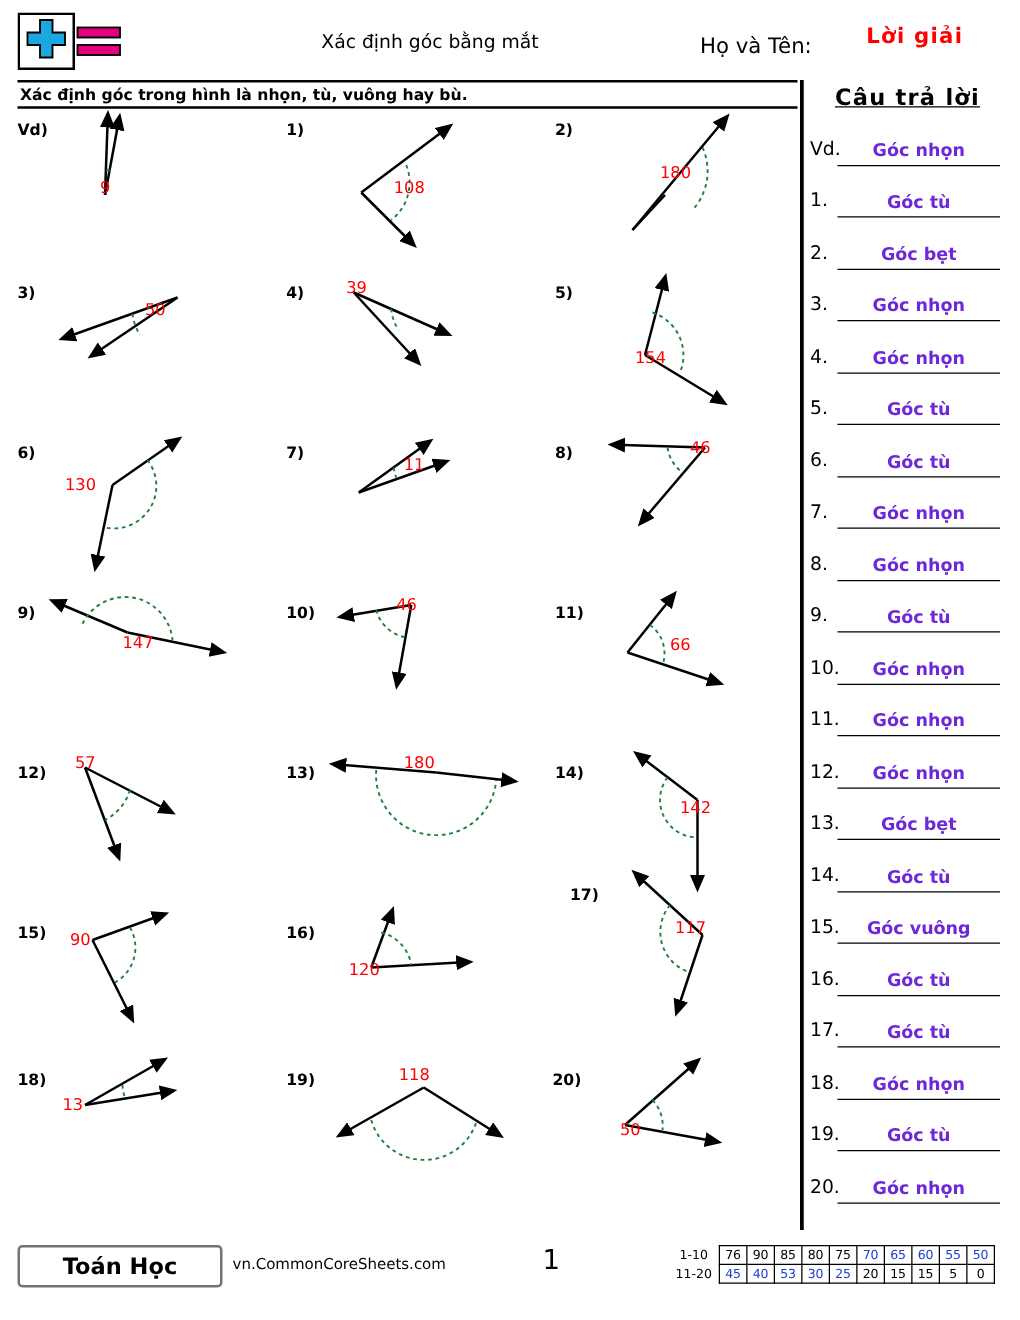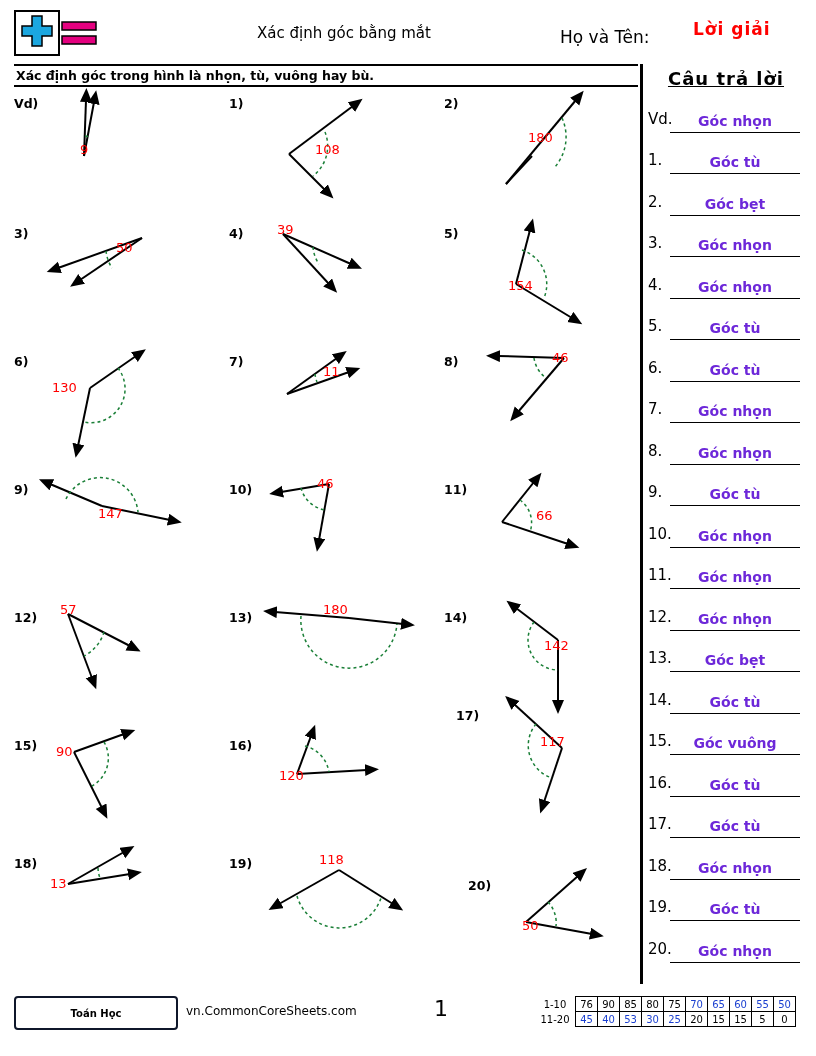--- a/index.html
+++ b/index.html
@@ -31,21 +31,21 @@
   
   .answers{position:absolute;left:648px;top:68px;width:156px;}
   .ans-title{text-align:center;font-size:18px;font-weight:bold;text-decoration:underline;letter-spacing:1px;padding-bottom:4px;}
   .ans-row{position:relative;height:41.5px;}
   .ans-idx{position:absolute;left:0;bottom:7px;font-size:15px;}
   .ans-line{position:absolute;left:22px;right:4px;bottom:2px;border-bottom:1.6px solid #000;height:26px;}
   .ans-val{position:absolute;left:22px;right:4px;bottom:6px;text-align:center;font-size:14px;font-weight:bold;color:#6d28d9;}
 
   
   .footer{position:absolute;left:14px;top:996px;width:788px;height:46px;}
-  .brandbox{position:absolute;left:0;top:0;width:160px;height:30px;border:2px solid #0f172a;border-radius:4px;display:flex;align-items:center;justify-content:center;font-size:10px;font-weight:bold;}
+  .brandbox{position:absolute;left:0;top:0;width:160px;height:30px;border:2px solid #737373;border-radius:4px;display:flex;align-items:center;justify-content:center;font-size:18px;font-weight:bold;}
   .site{position:absolute;left:172px;top:8px;font-size:12px;}
   .pagenum{position:absolute;left:420px;top:0px;font-size:22px;}
   .scoretable{position:absolute;left:524px;top:0;border-collapse:collapse;font-size:10px;}
   .scoretable td{border:1px solid #000;width:21px;height:14px;text-align:center;padding:0;}
   .scoretable td.lbl{width:34px;border:none;text-align:center;padding-right:3px;font-size:10px;}
   .scoretable td.hl{color:#1a3fd0;}
 </style>
 </head>
 <body>
 
@@ -310,21 +310,21 @@
       <div class="fig">
         <svg width="172" height="118">
           <line x1="82" y1="18" x2="22" y2="52" stroke="#000" stroke-width="2" marker-end="url(#ah)"></line>
           <line x1="82" y1="18" x2="136" y2="52" stroke="#000" stroke-width="2" marker-end="url(#ah)"></line>
           <path d="M40 44 A 44 44 0 0 0 124 46" fill="none" stroke="#1a7f37" stroke-width="1.5" stroke-dasharray="3,3"></path>
           <text x="62" y="12" fill="#ff0000" font-size="13" font-family="DejaVu Sans">118</text>
         </svg>
       </div>
     </div>
 
-    <div class="prob" style="left:454px;top:760px;margin-top:22px;">
+    <div class="prob" style="left:428px;top:760px;">
       <div class="num">20)</div>
       <div class="fig">
         <svg width="172" height="118">
           <line x1="30" y1="48" x2="82" y2="2" stroke="#000" stroke-width="2" marker-end="url(#ah)"></line>
           <line x1="30" y1="48" x2="96" y2="60" stroke="#000" stroke-width="2" marker-end="url(#ah)"></line>
           <path d="M52 28 A 30 30 0 0 1 60 52" fill="none" stroke="#1a7f37" stroke-width="1.5" stroke-dasharray="3,3"></path>
           <text x="26" y="56" fill="#ff0000" font-size="13" font-family="DejaVu Sans">50</text>
         </svg>
       </div>
     </div>

